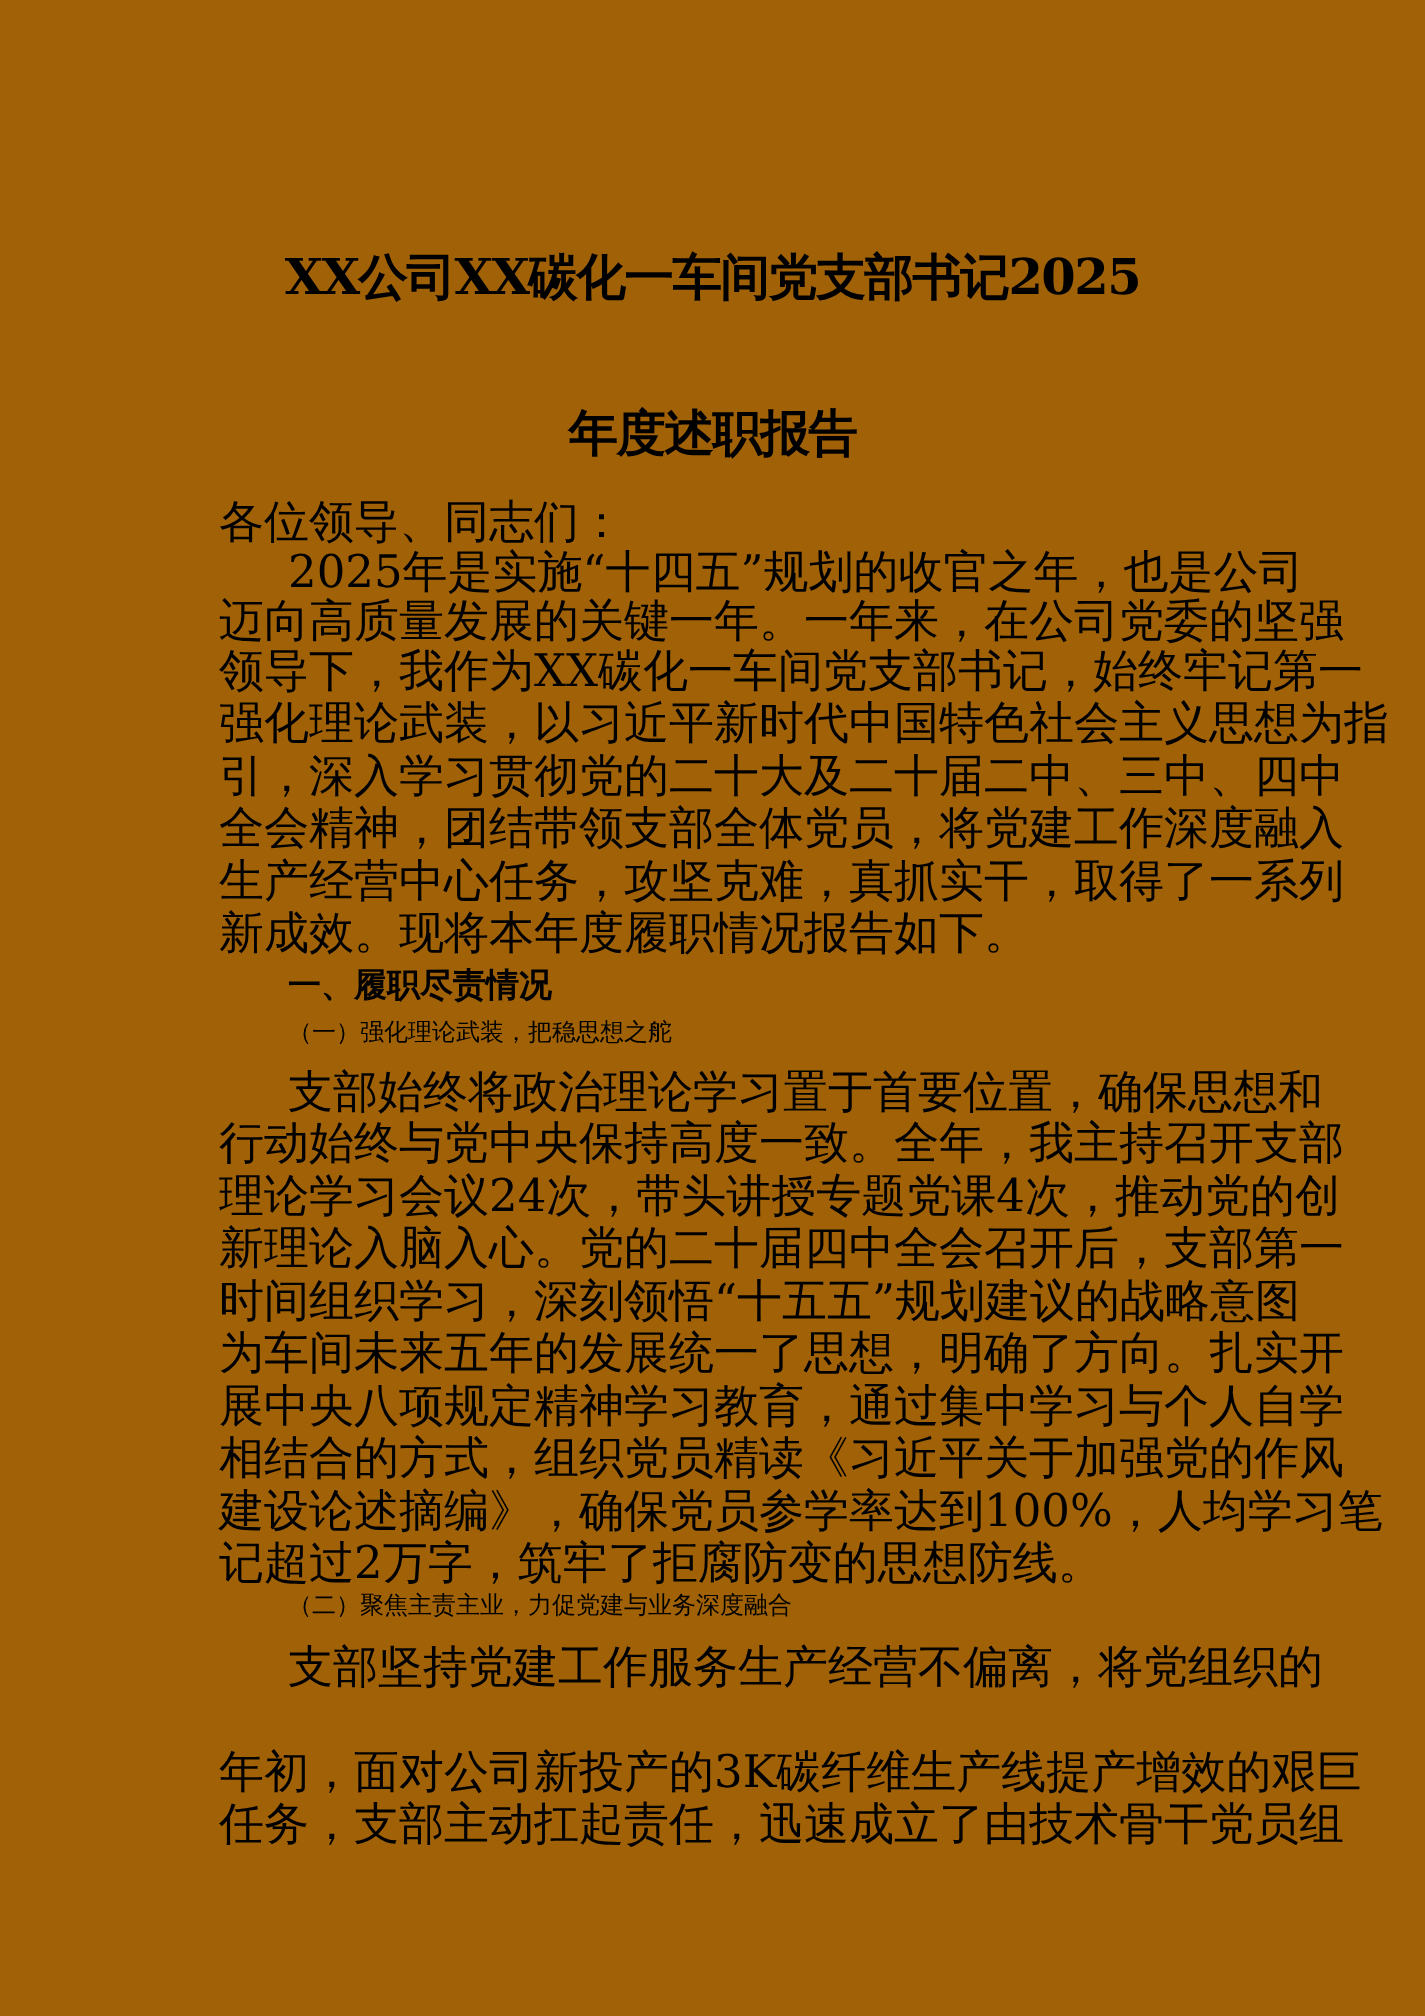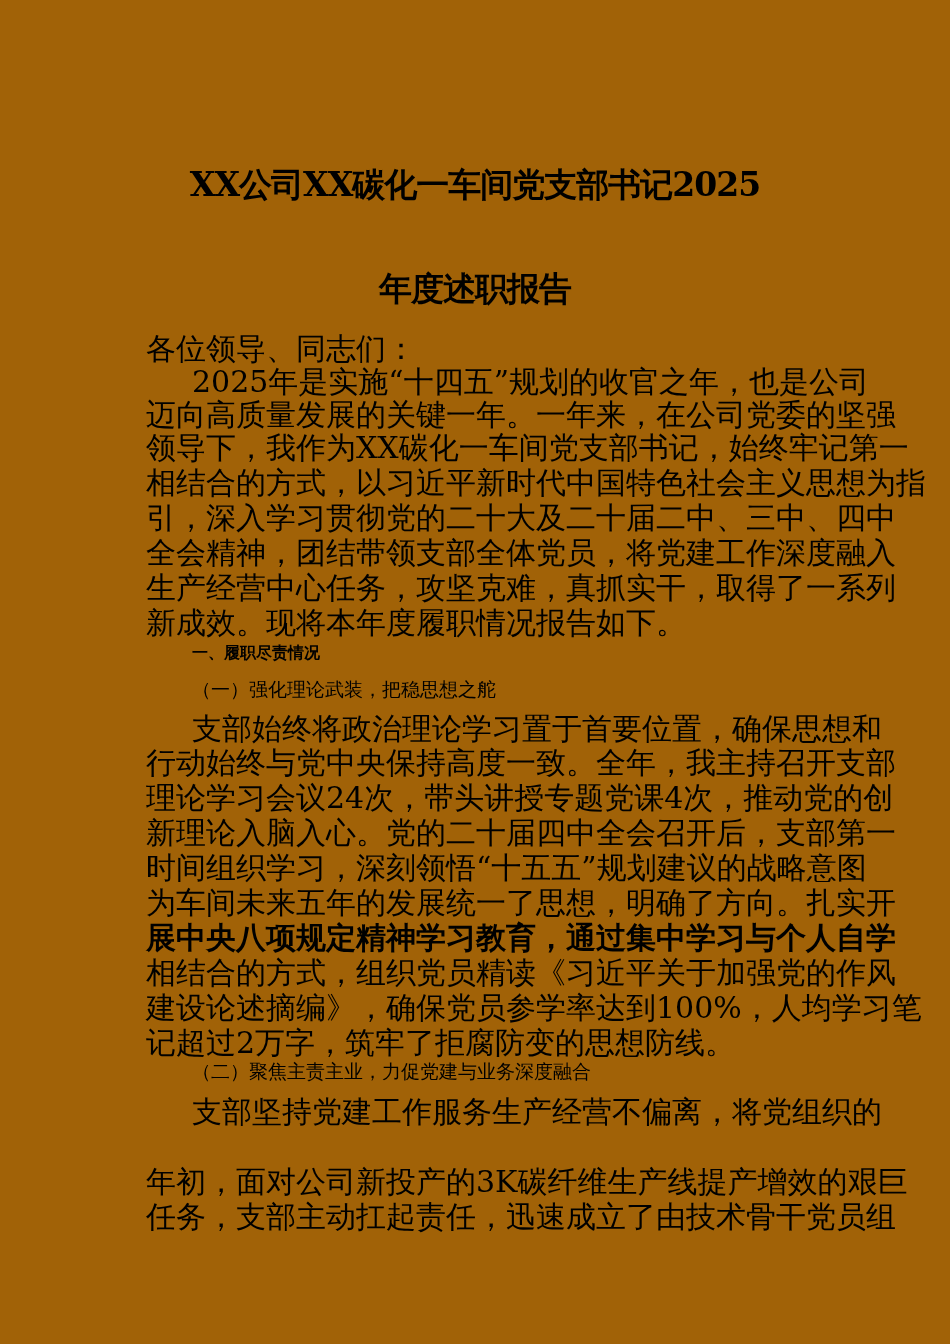--- a/index.html
+++ b/index.html
@@ -50,63 +50,63 @@
     .line.last {
       text-align-last: left;
     }
     .line.indent {
       left: 192px;
       width: 614px;
     }
     .heading1 {
       position: absolute;
       left: 192px;
-      font-family: Liberation Mono, monospace;
+      font-family: Liberation Serif, serif;
       font-weight: bold;
-      font-size: 16px;
+      font-size: 22px;
       line-height: 1;
       white-space: nowrap;
     }
     .heading2 {
       position: absolute;
       left: 192px;
-      font-size: 19px;
+      font-size: 16px;
       line-height: 1;
       white-space: nowrap;
     }
   </style>
 </head>
 <body>
 
 <div class="page">
 
   <div class="title l1">XX公司XX碳化一车间党支部书记2025</div>
   <div class="title l2">年度述职报告</div>
 
   <div class="line last" style="top:334px;">各位领导、同志们：</div>
 
   <div class="line indent" style="top:367px;">2025年是实施“十四五”规划的收官之年，也是公司</div>
   <div class="line" style="top:400px;">迈向高质量发展的关键一年。一年来，在公司党委的坚强</div>
   <div class="line" style="top:433px;">领导下，我作为XX碳化一车间党支部书记，始终牢记第一</div>
-  <div class="line" style="top:468px;">相结合的方式，以习近平新时代中国特色社会主义思想为指</div>
+  <div class="line" style="top:468px;">强化理论武装，以习近平新时代中国特色社会主义思想为指</div>
   <div class="line" style="top:503px;">引，深入学习贯彻党的二十大及二十届二中、三中、四中</div>
   <div class="line" style="top:538px;">全会精神，团结带领支部全体党员，将党建工作深度融入</div>
   <div class="line" style="top:573px;">生产经营中心任务，攻坚克难，真抓实干，取得了一系列</div>
   <div class="line last" style="top:608px;">新成效。现将本年度履职情况报告如下。</div>
 
   <div class="heading1" style="top:646px;">一、履职尽责情况</div>
   <div class="heading2" style="top:680px;">（一）强化理论武装，把稳思想之舵</div>
 
   <div class="line indent" style="top:714px;">支部始终将政治理论学习置于首要位置，确保思想和</div>
   <div class="line" style="top:748px;">行动始终与党中央保持高度一致。全年，我主持召开支部</div>
   <div class="line" style="top:783px;">理论学习会议24次，带头讲授专题党课4次，推动党的创</div>
   <div class="line" style="top:818px;">新理论入脑入心。党的二十届四中全会召开后，支部第一</div>
   <div class="line" style="top:853px;">时间组织学习，深刻领悟“十五五”规划建议的战略意图</div>
   <div class="line" style="top:888px;">为车间未来五年的发展统一了思想，明确了方向。扎实开</div>
-  <div class="line" style="top:923px;font-weight:bold;">展中央八项规定精神学习教育，通过集中学习与个人自学</div>
+  <div class="line" style="top:923px;">展中央八项规定精神学习教育，通过集中学习与个人自学</div>
   <div class="line" style="top:958px;">相结合的方式，组织党员精读《习近平关于加强党的作风</div>
   <div class="line" style="top:993px;">建设论述摘编》，确保党员参学率达到100%，人均学习笔</div>
   <div class="line last" style="top:1028px;">记超过2万字，筑牢了拒腐防变的思想防线。</div>
 
   <div class="heading2" style="top:1062px;">（二）聚焦主责主业，力促党建与业务深度融合</div>
 
   <div class="line indent" style="top:1097px;">支部坚持党建工作服务生产经营不偏离，将党组织的</div>
   <div class="line" style="top:1167px;">年初，面对公司新投产的3K碳纤维生产线提产增效的艰巨</div>
   <div class="line" style="top:1202px;">任务，支部主动扛起责任，迅速成立了由技术骨干党员组</div>
 

